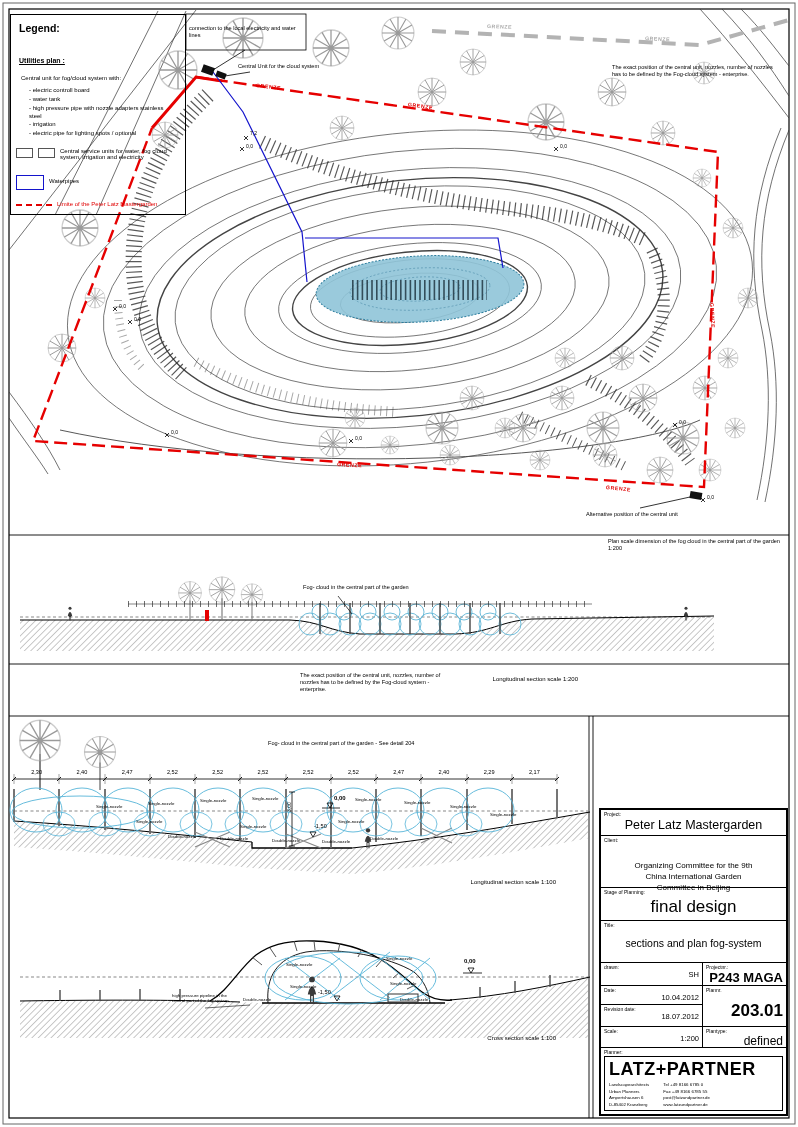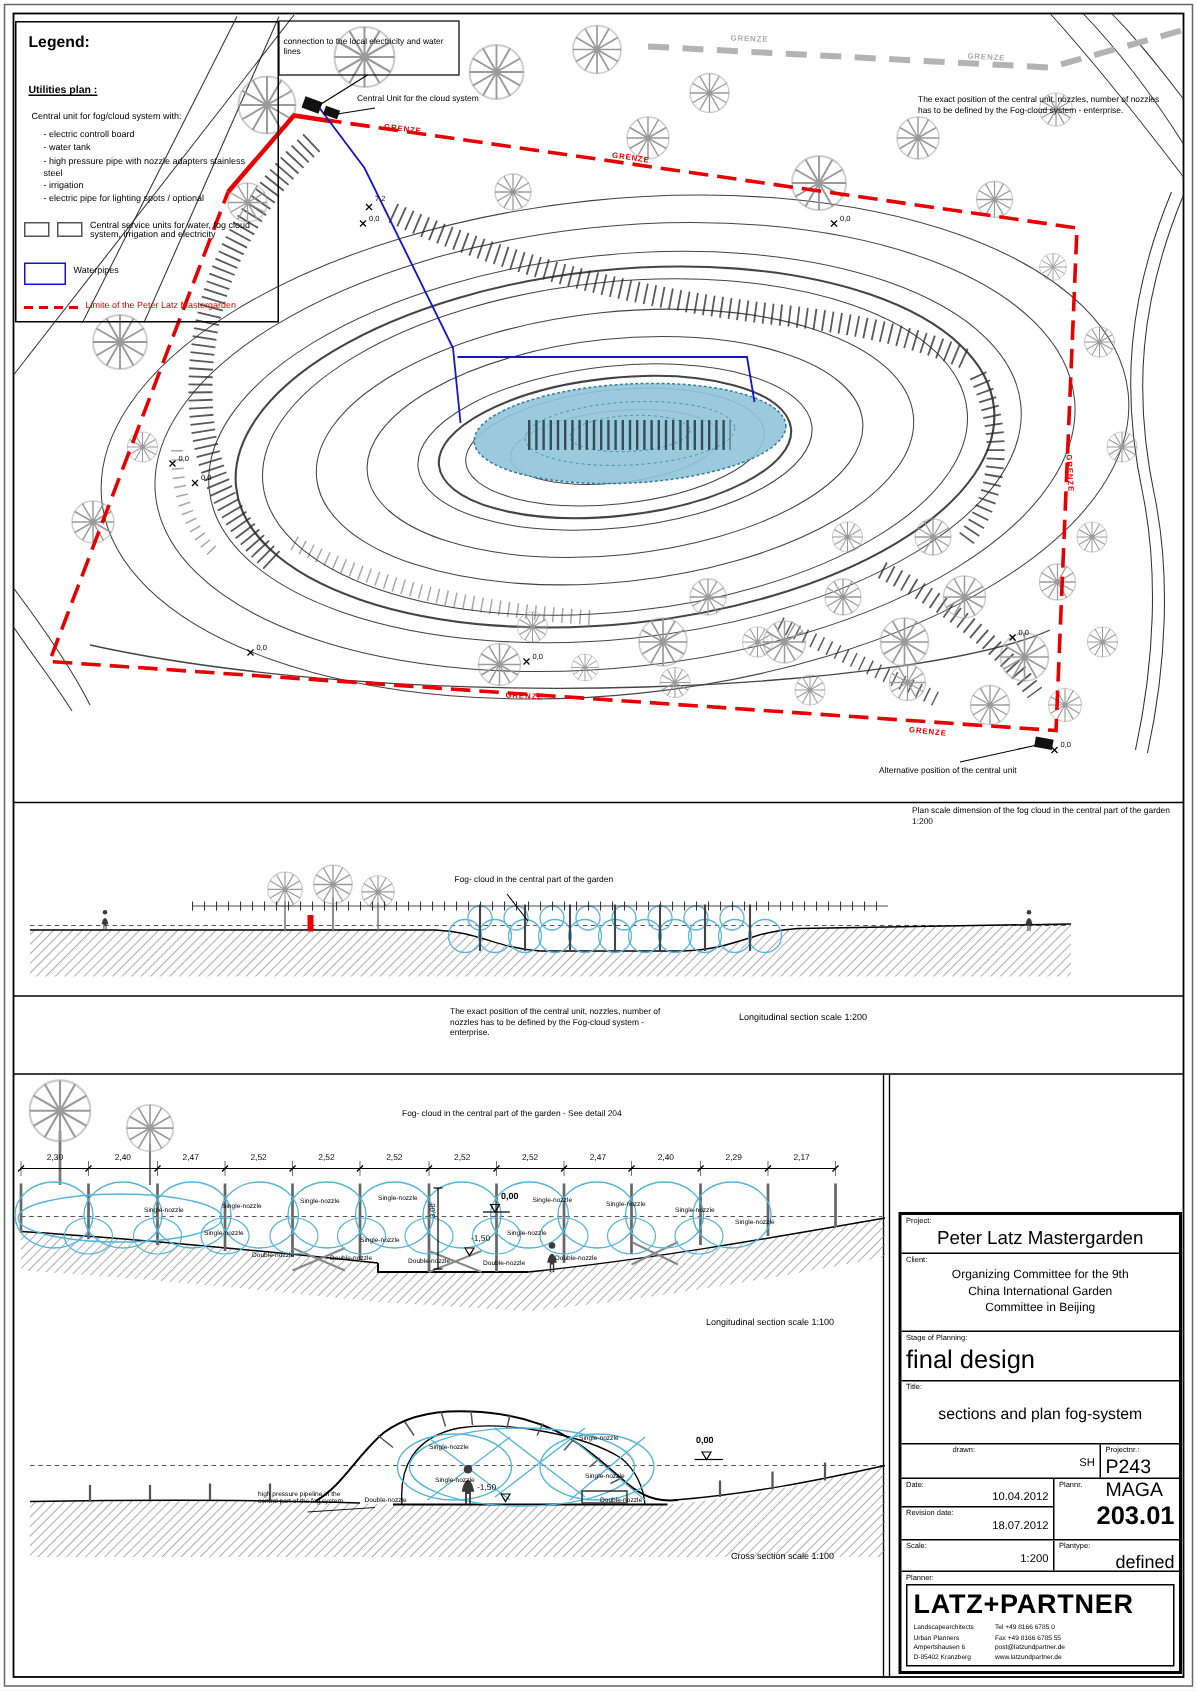--- a/index.html
+++ b/index.html
@@ -25,28 +25,28 @@
   .sym-blue{width:26px;height:13px;border:1.3px solid #1414cc;}
   .sym-red{width:36px;height:0;border-top:2.3px dashed #e00000;margin-top:3px;}
   
   .dims{position:absolute;left:14px;top:769px;width:543px;display:flex;}
   .dims span{flex:1;text-align:center;font-size:5.6px;}
   
   .tb{position:absolute;left:599px;top:808px;width:189px;border:2px solid #000;background:#fff;box-sizing:border-box;}
   .tb-row{border-bottom:1px solid #000;position:relative;box-sizing:border-box;padding:1px 3px;}
   .lbl{font-size:5px;display:block;}
   .v-project{font-size:12.5px;text-align:center;margin-top:1px;}
-  .v-client{font-size:8px;text-align:center;line-height:1.35;margin-top:2px;}
-  .v-stage{font-size:17px;text-align:left;margin-top:2px;font-weight:400;}
+  .v-client{font-size:8px;text-align:center;line-height:1.35;margin-top:18px;}
+  .v-stage{font-size:17px;text-align:center;margin-top:2px;font-weight:400;}
   .v-title{font-size:10.5px;text-align:center;margin-top:9px;}
   .tb-split{display:flex;border-bottom:1px solid #000;}
   .tb-cl{width:102px;border-right:1px solid #000;box-sizing:border-box;padding:1px 3px;}
   .tb-cr{flex:1;box-sizing:border-box;padding:1px 3px;}
   .v-sm{font-size:7.5px;text-align:right;display:block;}
-  .v-projnr{font-size:13px;font-weight:normal;}
+  .v-projnr{font-size:13px;font-weight:bold;text-align:right;}
   .v-plannr{font-size:17px;font-weight:bold;text-align:right;margin-top:8px;}
   .v-plantype{font-size:12px;text-align:right;}
   .tb-planner{padding:1px 3px 3px 3px;}
   .lp-box{border:1.5px solid #000;margin-top:1px;padding:2px 4px;}
   .lp-name{font-size:18px;font-weight:bold;letter-spacing:.5px;}
   .lp-cols{display:flex;gap:14px;margin-top:2px;}
   .lp-cols div{font-size:4.4px;line-height:1.5;}
 </style>
 </head>
 <body>
@@ -490,21 +490,21 @@
     </div>
   </div>
   <div class="tb-row" style="height:33px;">
     <span class="lbl">Stage of Planning:</span>
     <div class="v-stage">final design</div>
   </div>
   <div class="tb-row" style="height:42px;">
     <span class="lbl">Title:</span>
     <div class="v-title">sections and plan fog-system</div>
   </div>
-  <div class="tb-split" style="height:22px;padding-left:31px;">
+  <div class="tb-split" style="height:22px;">
     <div class="tb-cl">
       <span class="lbl">drawn:</span>
       <span class="v-sm">SH</span>
     </div>
     <div class="tb-cr">
       <span class="lbl">Projectnr.:</span>
       <div class="v-projnr">P243 MAGA</div>
     </div>
   </div>
   <div class="tb-split" style="height:40px;justify-content:space-between;">

